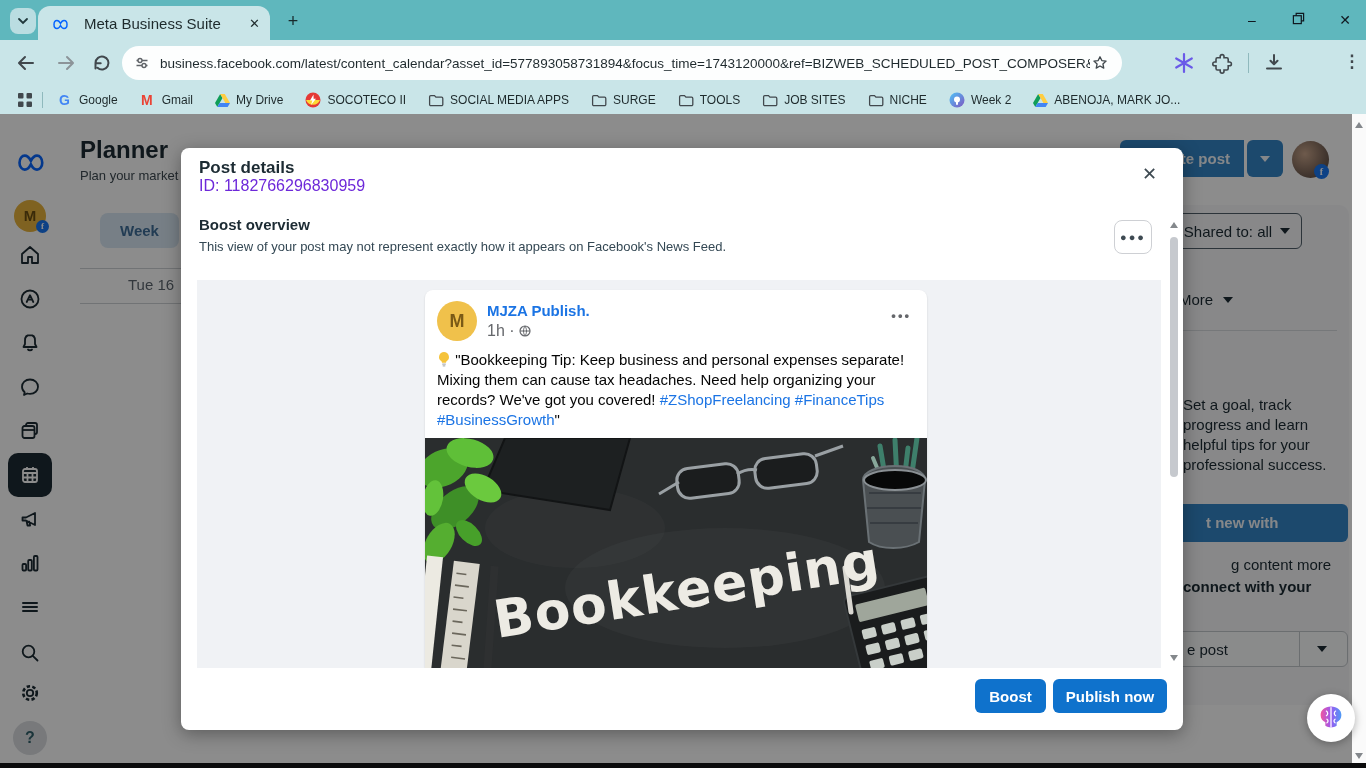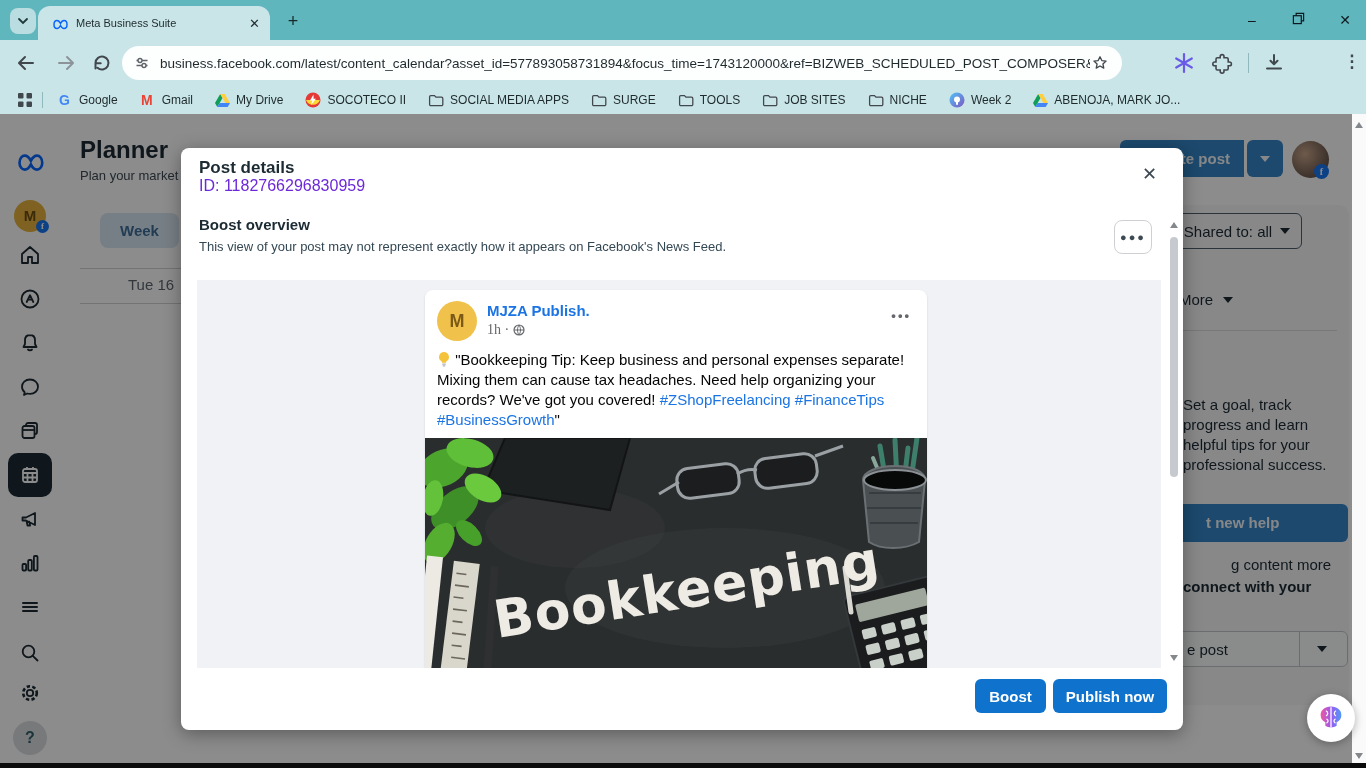--- a/index.html
+++ b/index.html
@@ -3,21 +3,21 @@
 <meta charset="utf-8">
 <style>
   * { margin:0; padding:0; box-sizing:border-box; }
   html,body { width:1366px; height:768px; overflow:hidden; font-family:"Liberation Sans",sans-serif; }
   .shell { position:relative; width:1366px; height:768px; background:#fff; overflow:hidden; }
 
   
   .titlebar { position:absolute; top:0; left:0; width:1366px; height:40px; background:#5FB7BD; }
   .tabsearch { position:absolute; top:8px; left:10px; width:26px; height:26px; border-radius:8px; background:#BADDE1; display:flex; align-items:center; justify-content:center; color:#20383B; font-size:12px; }
   .tab { position:absolute; top:6px; left:38px; width:232px; height:34px; background:#C9E5E8; border-radius:12px 12px 0 0; display:flex; align-items:center; padding:0 10px 0 14px; }
-  .tab-title { font-size:11px; color:#1E2A2C; flex:1; margin-left:8px; white-space:nowrap; overflow:hidden; }
+  .tab-title { font-size:15px; color:#1E2A2C; flex:1; margin-left:16px; white-space:nowrap; overflow:hidden; }
   .tab-close { color:#1E2A2C; font-size:13px; cursor:default; }
   .newtab { position:absolute; top:10px; left:282px; width:22px; height:22px; color:#17292B; font-size:18px; line-height:22px; text-align:center; }
   .wctl { position:absolute; top:10px; height:20px; color:#101820; font-size:14px; line-height:20px; text-align:center; width:20px; }
 
   .toolbar { position:absolute; top:40px; left:0; width:1366px; height:46px; background:#C9E5E8; }
   .navbtn { position:absolute; top:11px; width:24px; height:24px; }
   .urlpill { position:absolute; top:6px; left:122px; width:1000px; height:34px; background:#FDFEFE; border-radius:17px; display:flex; align-items:center; padding:0 12px; }
   .urltext { font-size:13.5px; color:#1F2A2E; white-space:nowrap; overflow:hidden; flex:1; margin-left:10px; }
   .tb-ico { position:absolute; top:11px; width:24px; height:24px; }
   .sep-v { position:absolute; top:13px; width:1px; height:20px; background:#8FB9BD; }
@@ -76,21 +76,21 @@
   .m-sec-sub { position:absolute; left:18px; top:91px; font-size:13px; color:#344854; }
   .m-more { position:absolute; left:933px; top:72px; width:38px; height:34px; border:1px solid #CED0D4; border-radius:8px; color:#3E4A52; font-size:11px; letter-spacing:2px; text-align:center; line-height:32px; font-weight:bold; }
   .preview { position:absolute; left:16px; top:132px; width:964px; height:388px; background:#F0F2F5; overflow:hidden; }
   .m-scroll { position:absolute; left:986px; top:70px; width:14px; height:450px; }
   .m-thumb { position:absolute; left:3px; top:19px; width:8px; height:240px; background:#C6C9CE; border-radius:4px; }
   .m-footer-btn { position:absolute; top:531px; height:34px; background:#0F72CC; border:none; border-radius:6px; color:#fff; font-weight:bold; font-size:15px; font-family:"Liberation Sans",sans-serif; }
 
   .card { position:absolute; left:228px; top:10px; width:502px; background:#fff; border-radius:8px 8px 0 0; box-shadow:0 1px 2px rgba(0,0,0,.15); }
   .card-avatar { position:absolute; left:12px; top:11px; width:40px; height:40px; border-radius:50%; background:#F0C14B; color:#7A5A16; font-weight:bold; font-size:18px; text-align:center; line-height:40px; }
   .card-author { position:absolute; left:62px; top:12px; font-size:15px; font-weight:bold; color:#1B74E4; }
-  .card-meta { position:absolute; left:62px; top:32px; font-size:14px; color:#65676B; display:flex; align-items:center; gap:4px;font-family:Liberation Serif, serif; }
+  .card-meta { position:absolute; left:62px; top:32px; font-size:16px; color:#65676B; display:flex; align-items:center; gap:4px; }
   .card-kebab { position:absolute; right:16px; top:18px; color:#65676B; font-size:13px; letter-spacing:2px; font-weight:bold; }
   .card-text { padding:60px 12px 8px 12px; font-size:15px; line-height:20px; color:#050505; }
   .card-text .tag { color:#1B74E4; }
   .card-img { display:block; width:502px; height:230px; }
 
   .widget { position:absolute; left:1307px; top:580px; width:48px; height:48px; background:#fff; border-radius:50%; z-index:30; box-shadow:0 2px 8px rgba(0,0,0,.3); display:flex; align-items:center; justify-content:center; }
   .taskedge { position:absolute; left:0; top:763px; width:1366px; height:5px; background:#0B0B0C; z-index:40; }
 </style>
 </head>
 <body>
@@ -329,21 +329,21 @@
     <div class="sharedbtn">
         <span>Shared to: all</span>
         <span class="caret"></span>
       </div>
     <div class="morelbl">
         <span>More</span>
         <span class="caret"></span>
       </div>
     <div class="hline" style="left:1179px; top:216px; width:158px; background:#D8DBDF;"></div>
     <div class="goaltext">Set a goal, track progress and learn helpful tips for your professional success.</div>
-    <div class="newgoal"><span>t new help</span></div>
+    <div class="newgoal"><span>t new with</span></div>
     <div class="ctext" style="top:442px;padding-left:48px;">g content more</div>
     <div class="ctext" style="top:464px;font-weight:bold;">connect with your</div>
     <div class="postsplit">
         <span style="margin-left:28px">e post</span>
         <span class="div"></span>
         <span class="caret" style="position:absolute; left:158px;"></span>
       </div>
 
     <div class="overlay"></div>
 

